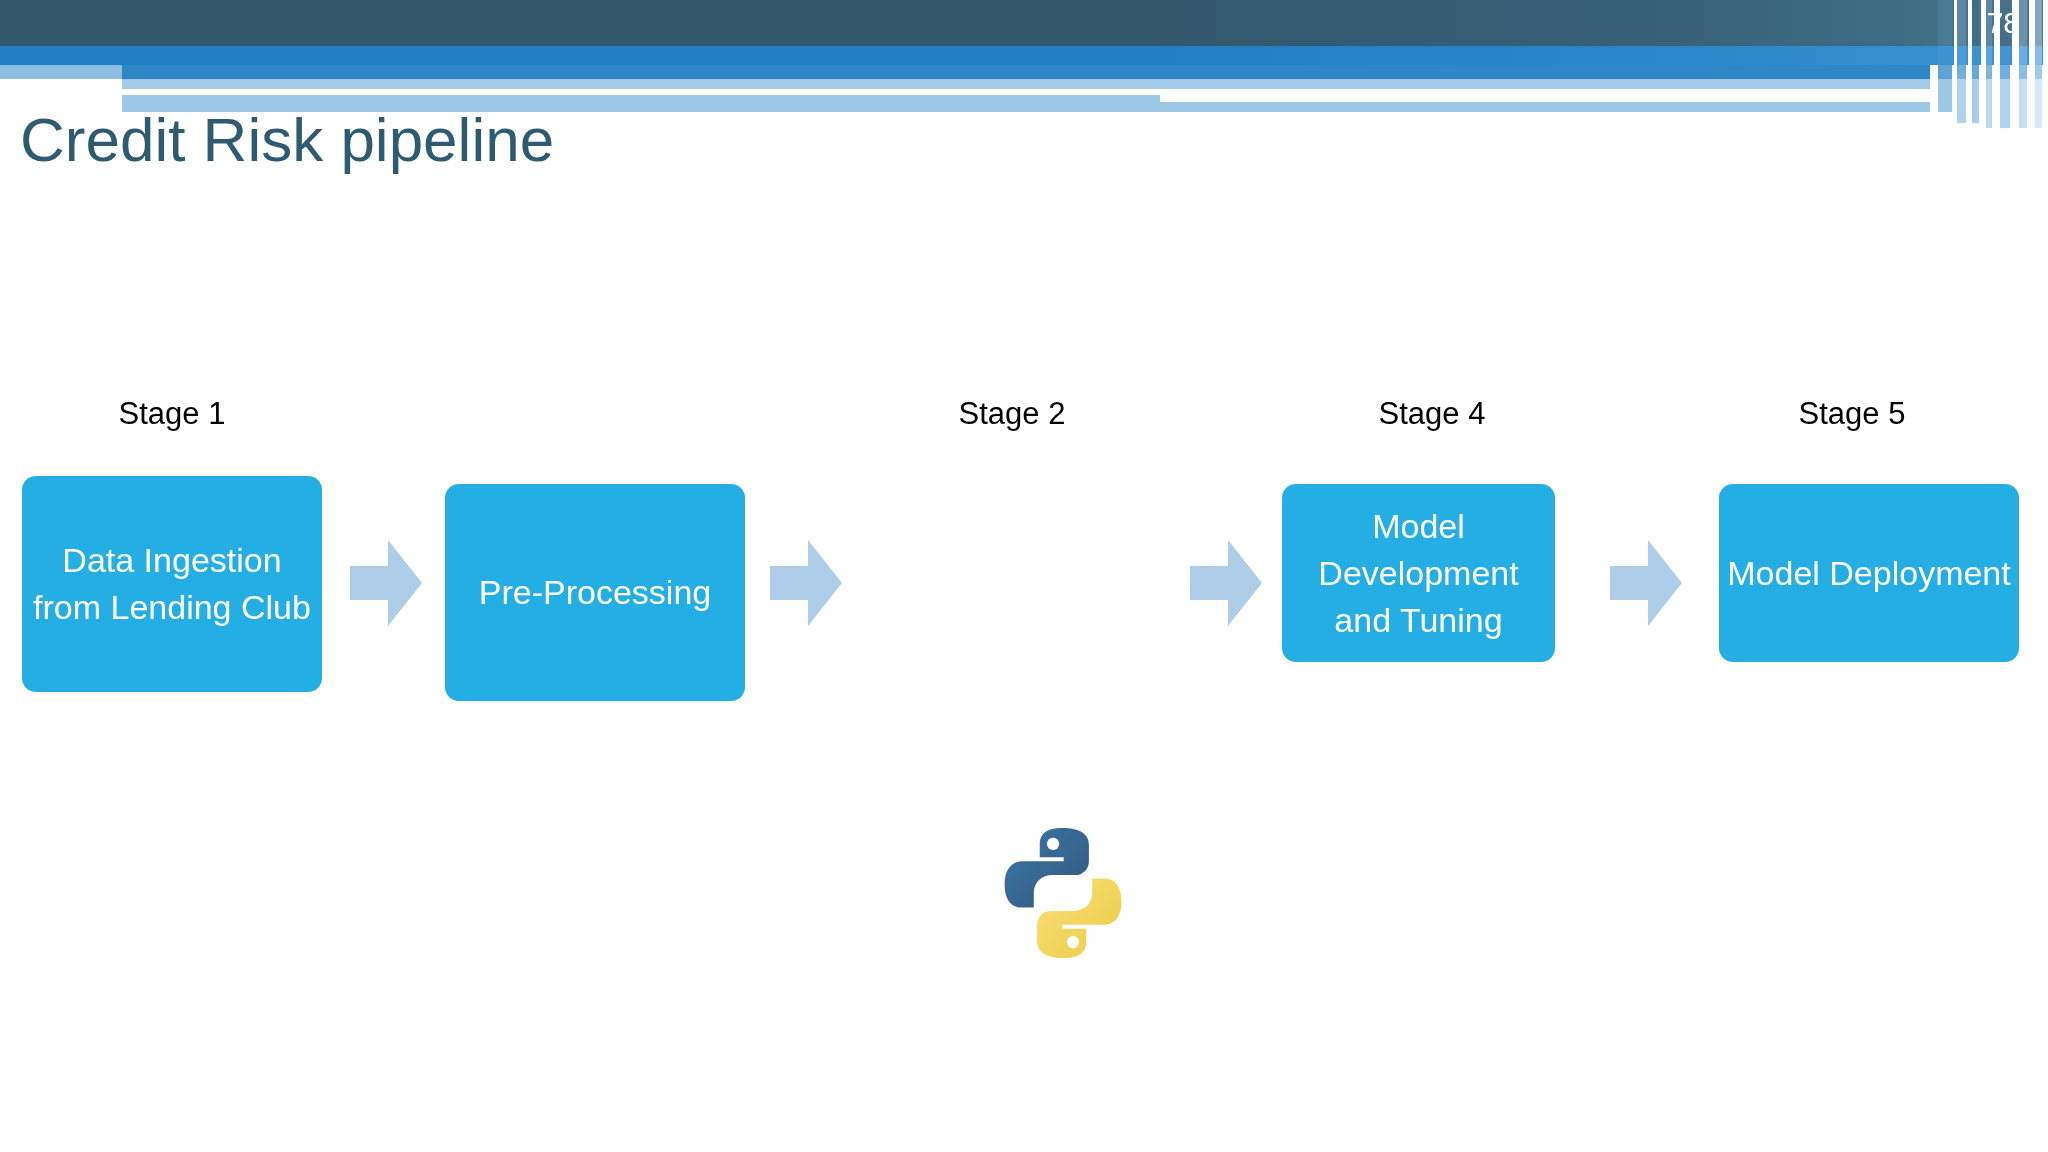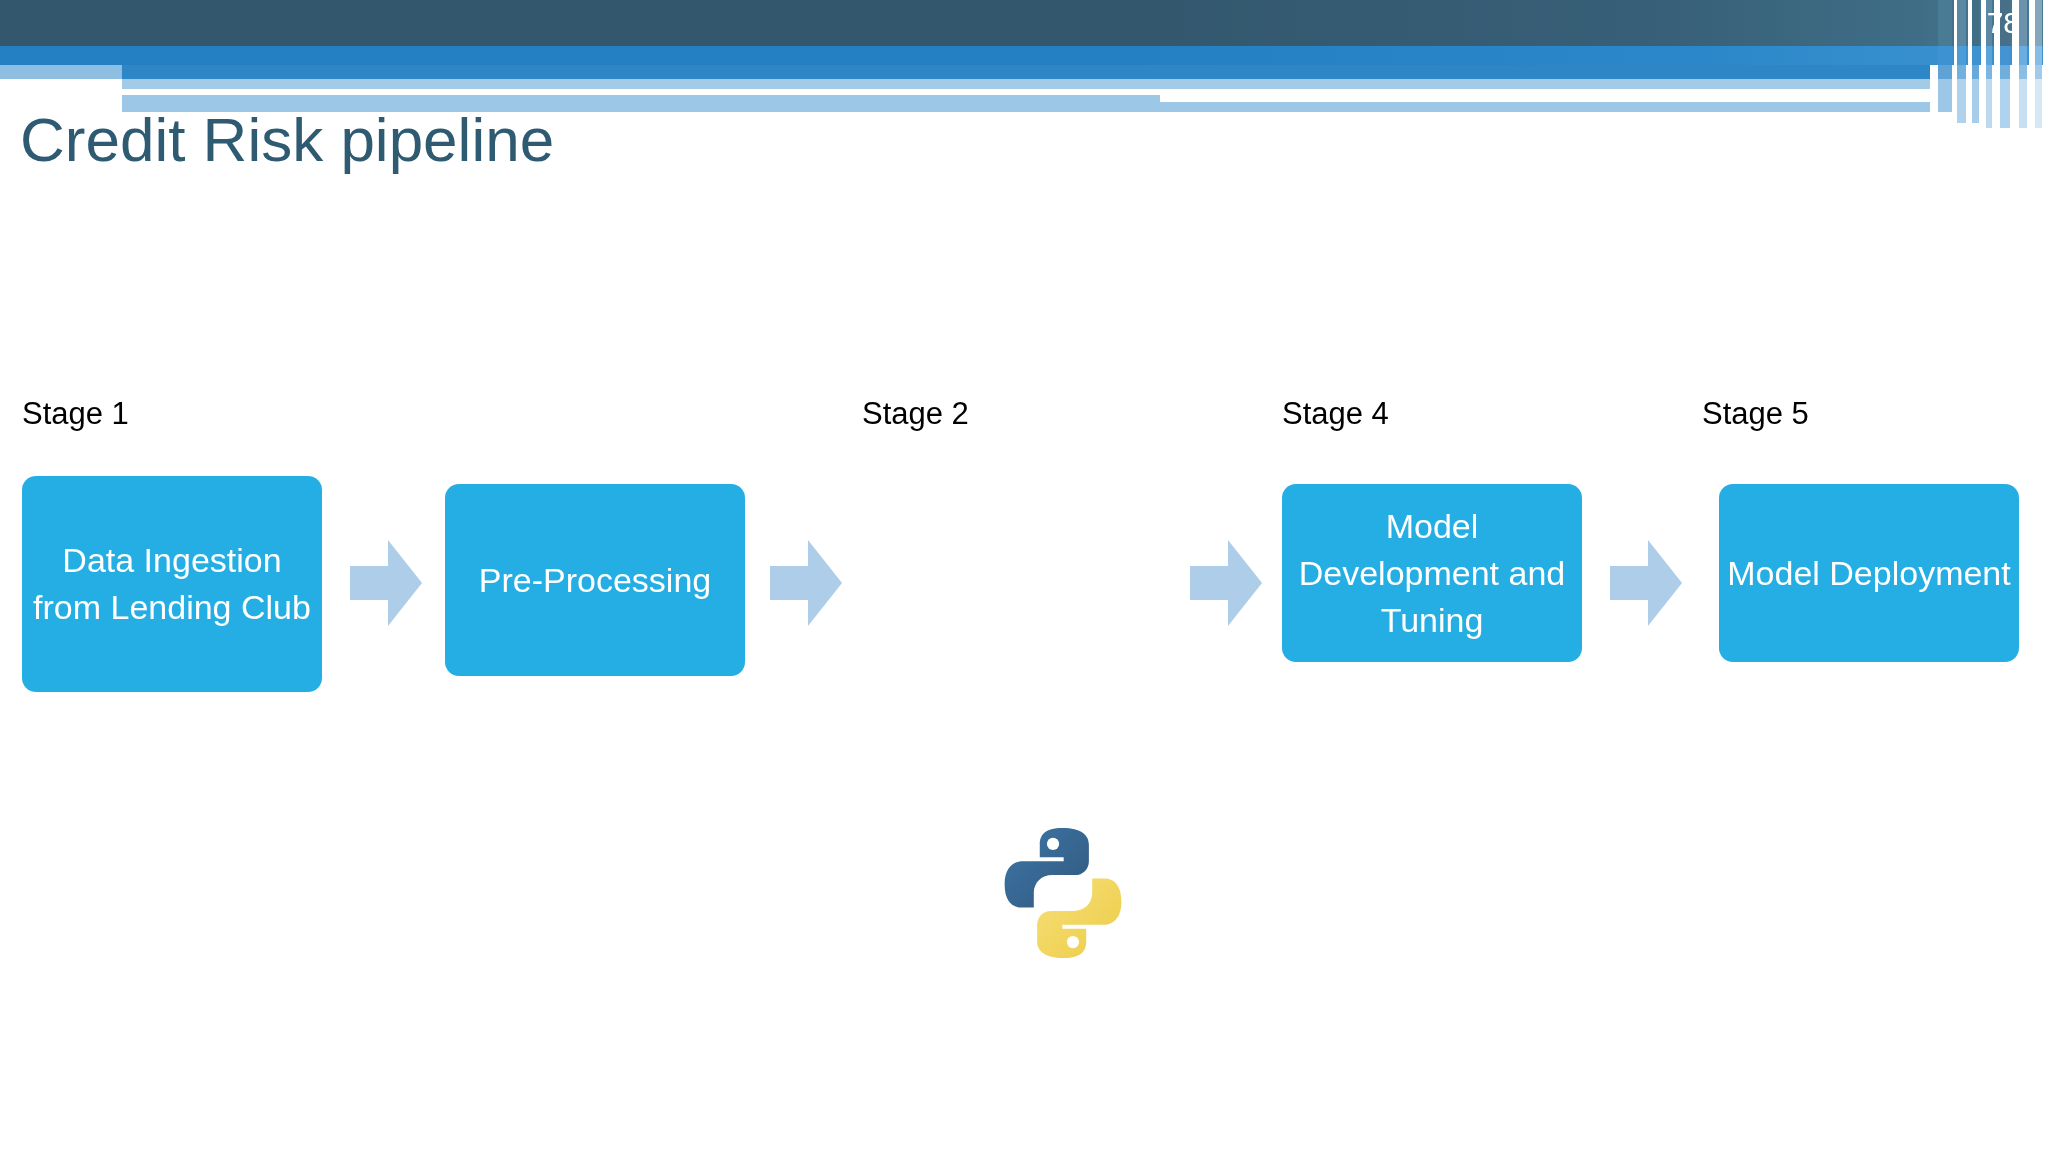--- a/index.html
+++ b/index.html
@@ -136,21 +136,21 @@
     left: 0;
     top: 0;
     width: 2048px;
     height: 1152px;
   }
   .stage-label {
     position: absolute;
     color: #000000;
     font-size: 31px;
     font-family: "Liberation Sans", sans-serif;
-    text-align: left;
+    text-align: center;
     white-space: nowrap;
   }
   .stage-box {
     position: absolute;
     background: #25aee3;
     border-radius: 14px;
     color: #ffffff;
     font-size: 34px;
     line-height: 47px;
     font-family: "Liberation Sans", sans-serif;
@@ -243,22 +243,22 @@
 <div id="slide-title">Credit Risk pipeline</div>
 
 <div id="pipeline">
 
   <div class="stage-label" style="left:22px; top:396px; width:300px;">Stage 1</div>
   <div class="stage-label" style="left:862px; top:396px; width:300px;">Stage 2</div>
   <div class="stage-label" style="left:1282px; top:396px; width:300px;">Stage 4</div>
   <div class="stage-label" style="left:1702px; top:396px; width:300px;">Stage 5</div>
 
   <div class="stage-box" style="left:22px; top:476px; width:300px; height:216px;">Data Ingestion from Lending Club</div>
-  <div class="stage-box" style="left:445px; top:484px; width:300px; height:192px;">Pre-Processing</div>
-  <div class="stage-box" style="left:1282px; top:484px; width:300px; height:178px;">Model Development and Tuning</div>
+  <div class="stage-box" style="left:445px; top:484px; width:300px; height:217px;">Pre-Processing</div>
+  <div class="stage-box" style="left:1282px; top:484px; width:273px; height:178px;">Model Development and Tuning</div>
   <div class="stage-box" style="left:1702px; top:484px; width:300px; height:178px;margin-left:17px;">Model Deployment</div>
 
   <svg class="arrow-connector" style="left:350px; top:540px;" viewBox="0 0 72 86">
     <polygon points="0,26 38,26 38,0 72,43 38,86 38,60 0,60" fill="#aecde9"></polygon>
   </svg>
   <svg class="arrow-connector" style="left:770px; top:540px;" viewBox="0 0 72 86">
     <polygon points="0,26 38,26 38,0 72,43 38,86 38,60 0,60" fill="#aecde9"></polygon>
   </svg>
   <svg class="arrow-connector" style="left:1190px; top:540px;" viewBox="0 0 72 86">
     <polygon points="0,26 38,26 38,0 72,43 38,86 38,60 0,60" fill="#aecde9"></polygon>

